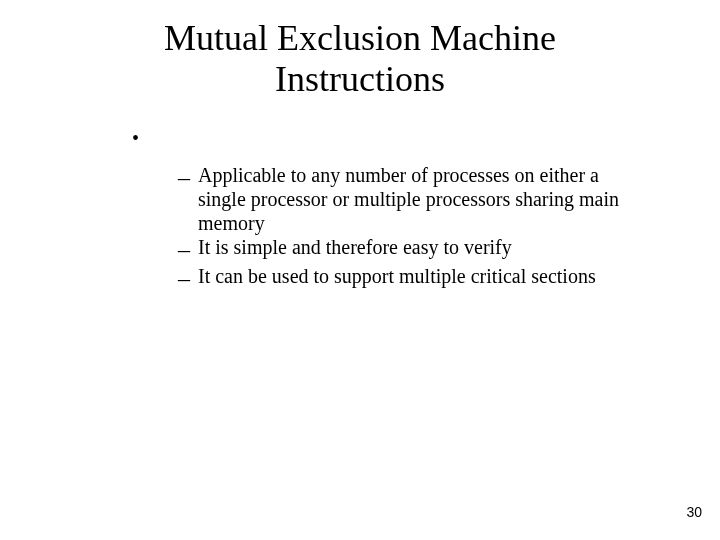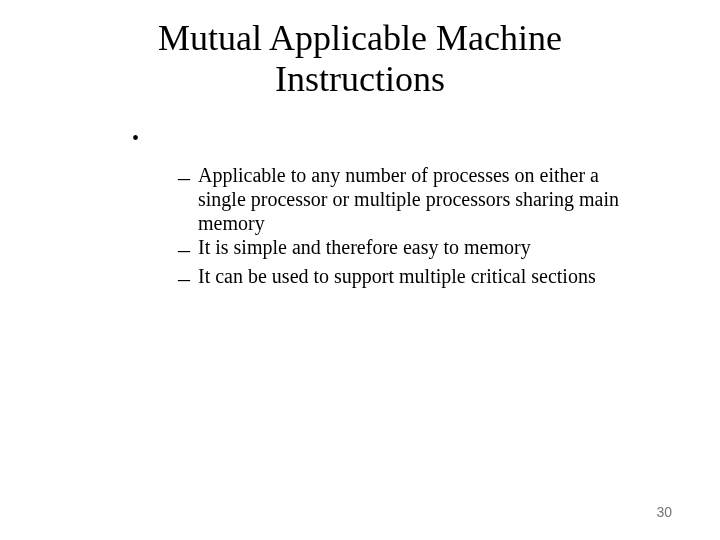--- a/index.html
+++ b/index.html
@@ -49,45 +49,45 @@
     font-size: 24px;
     line-height: 1.2;
     margin-right: 8px;
   }
   .bullet-l2 .text {
     font-size: 20px;
     line-height: 1.2;
   }
   .page-number {
     position: absolute;
-    right: 48px;
+    right: 18px;
     bottom: 20px;
     font-family: Arial, sans-serif;
     font-size: 14px;
-    color: #737373;
+    color: #000000;
   }
 </style>
 </head>
 <body>
 
 <div class="slide">
-  <h1 class="title">Mutual Applicable Machine Instructions</h1>
+  <h1 class="title">Mutual Exclusion Machine Instructions</h1>
 
   <div class="bullet-l1">
     <span class="dot">•</span>
   </div>
 
   <div class="bullet-l2">
     <span class="dash">–</span>
     <span class="text">Applicable to any number of processes on either a single processor or multiple processors sharing main memory</span>
   </div>
 
   <div class="bullet-l2">
     <span class="dash">–</span>
-    <span class="text">It is simple and therefore easy to memory</span>
+    <span class="text">It is simple and therefore easy to verify</span>
   </div>
 
   <div class="bullet-l2">
     <span class="dash">–</span>
     <span class="text">It can be used to support multiple critical sections</span>
   </div>
 </div>
 
 <div class="page-number">30</div>
 

